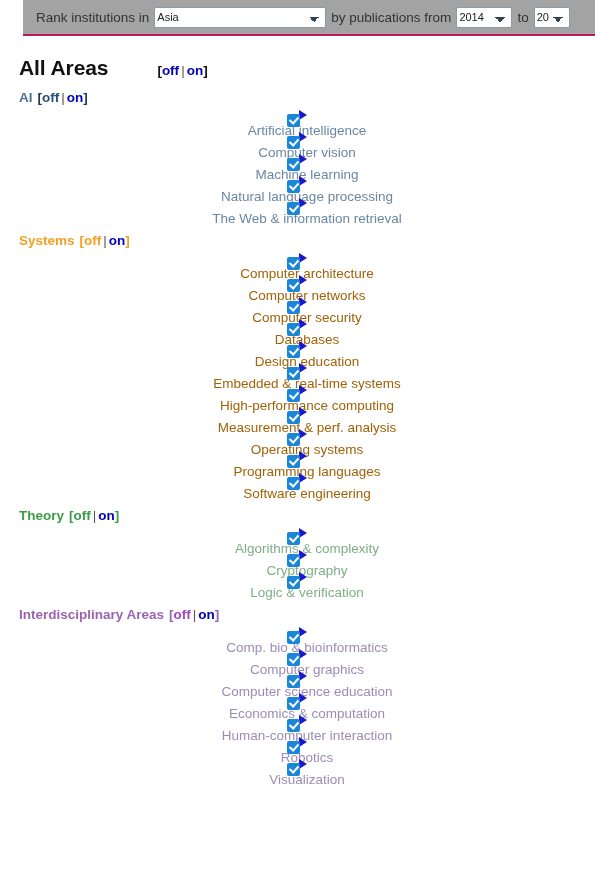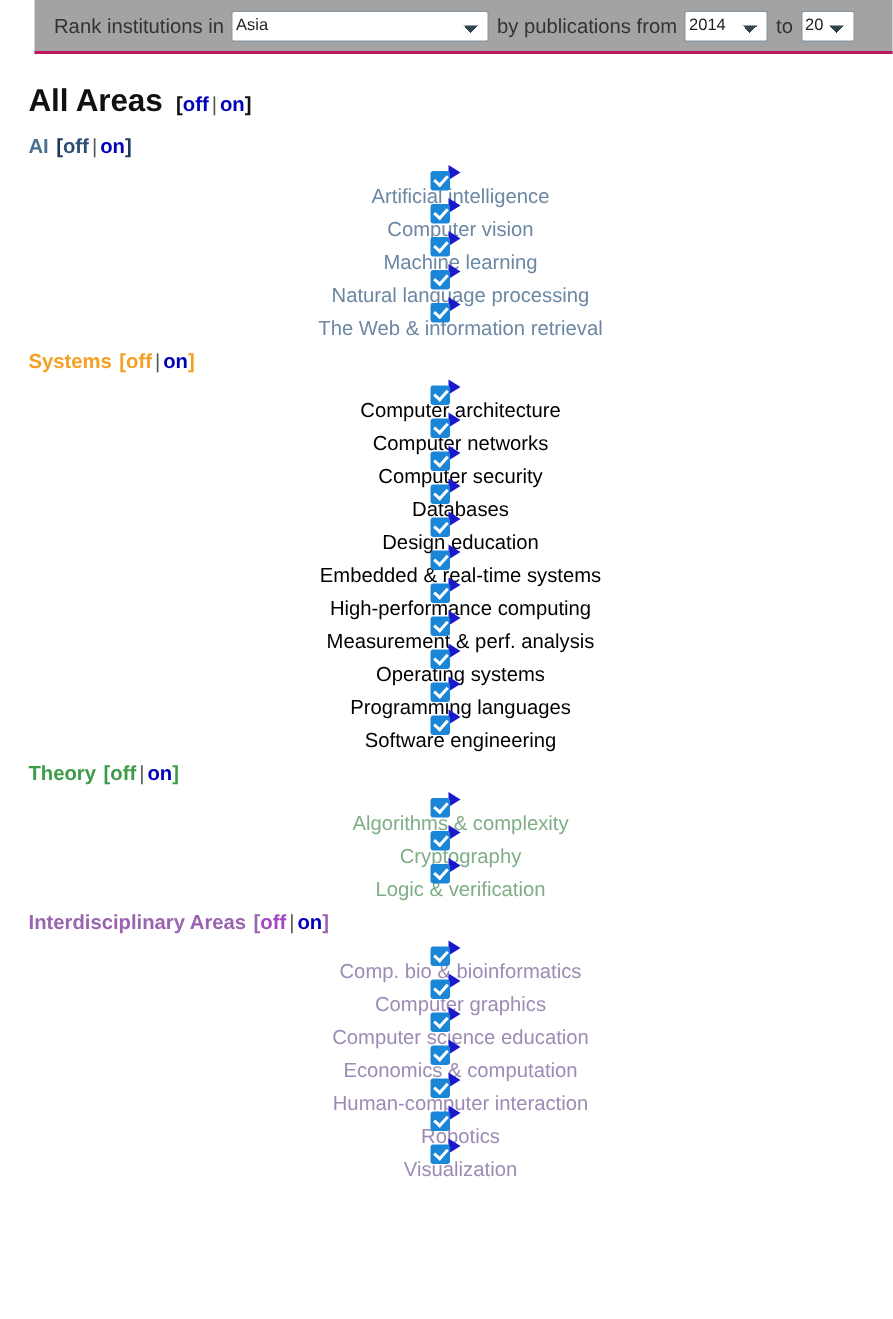--- a/index.html
+++ b/index.html
@@ -71,20 +71,21 @@
     position: absolute;
     left: 0;
     top: 36px;
     width: 595px;
   }
 
   .all-areas-row {
     padding: 20px 0 0 19px;
     display: flex;
     align-items: baseline;
+    gap: 40px;
   }
   .all-areas-title {
     font-size: 21px;
     font-weight: bold;
     color: #111;
     letter-spacing: -0.1px;
   }
   .toggle-group {
     margin-left: 9px;
     font-weight: bold;
@@ -144,21 +145,21 @@
     border-bottom: 5px solid transparent;
     border-left: 8px solid #1a1acc;
     margin-right: 8px;
     flex: 0 0 auto;
   }
   .area-label {
     font-size: 13.5px;
     flex: 0 0 auto;
   }
   .g-ai  .area-label { color: #6b87a3; }
-  .g-sys .area-label { color: #000000; }
+  .g-sys .area-label { color: #a16207; }
   .g-thy .area-label { color: #7fae86; }
   .g-int .area-label { color: #9d8bb5; }
 
   .chk {
     position: absolute;
     left: 287px;
     top: 4px;
     width: 13px;
     height: 13px;
     border-radius: 2px;

